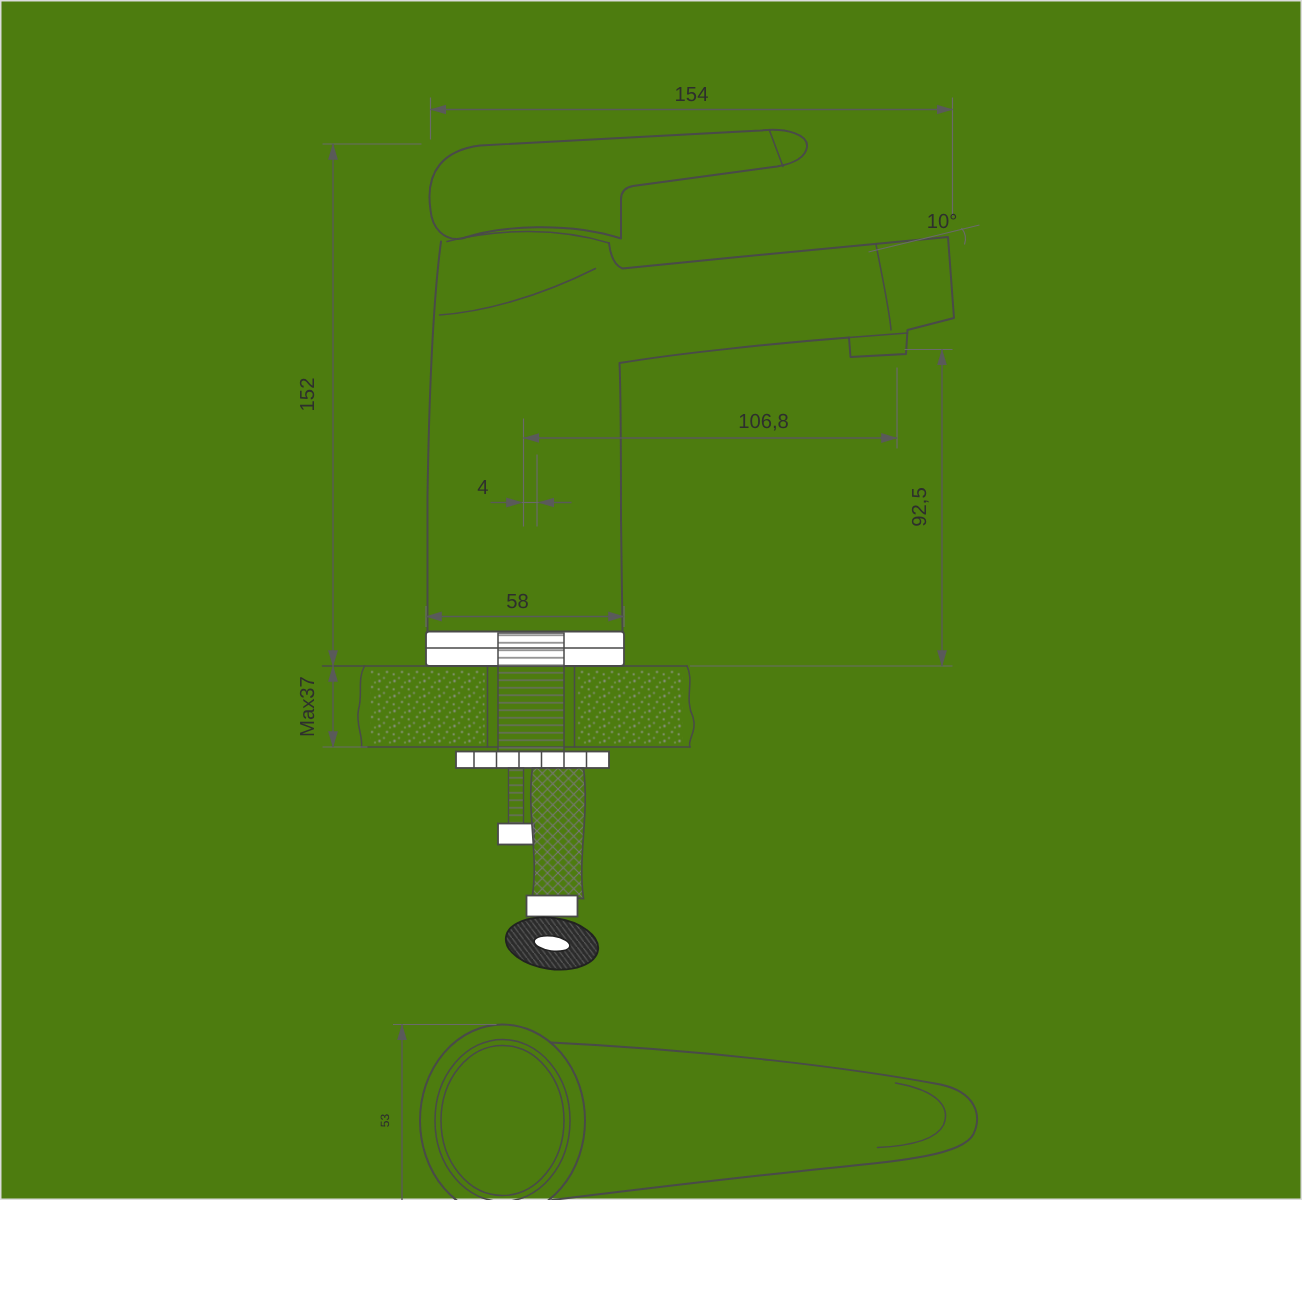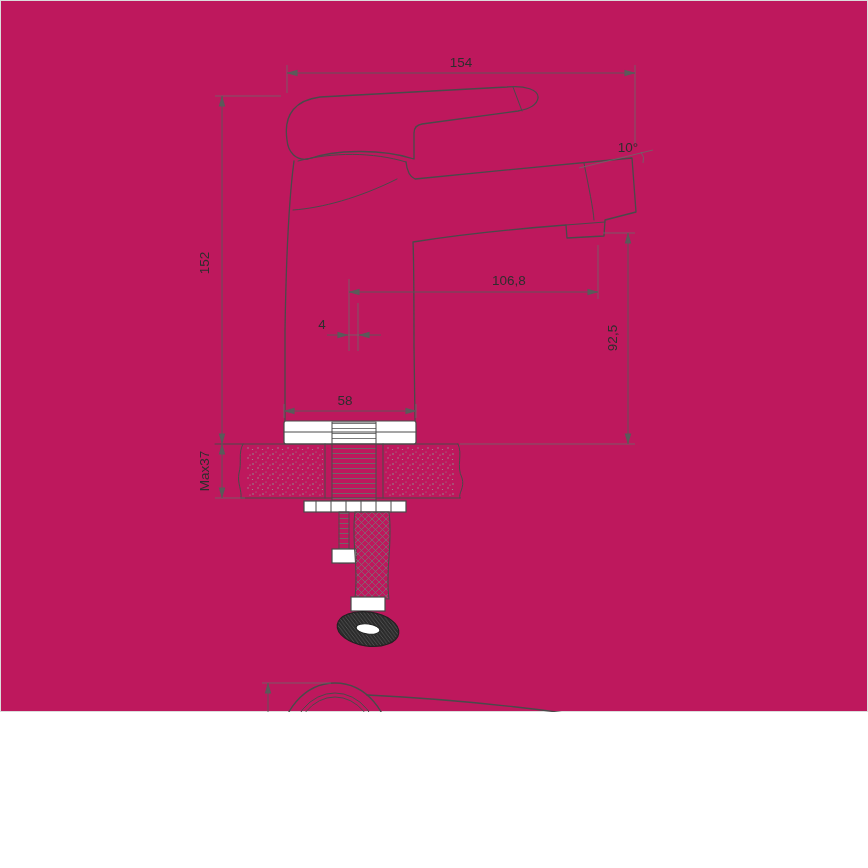--- a/index.html
+++ b/index.html
@@ -1,20 +1,20 @@
 <!DOCTYPE html>
 <html><head>
 <meta charset="utf-8">
 <style>
   html, body { margin: 0; padding: 0; background: #ffffff; }
   .canvas {
     position: relative;
     width: 868px;
-    height: 712px;
-    background: #be185d;
+    height: 800px;
+    background: #4d7c0f;
     border: 1px solid #dcdcdc;
     box-sizing: border-box;
     font-family: "Liberation Sans", sans-serif;
   }
   svg { display: block; }
   .ol   { fill: none; stroke: #4a4a4a; stroke-width: 1.3; stroke-linejoin: round; stroke-linecap: round; }
   .ol2  { fill: none; stroke: #4a4a4a; stroke-width: 1;   stroke-linejoin: round; stroke-linecap: round; }
   .fillw{ fill: #ffffff; stroke: #4a4a4a; stroke-width: 1.2; }
   .dim  { fill: none; stroke: #5a5a5a; stroke-width: 0.9; }
   .ext  { fill: none; stroke: #6a6a6a; stroke-width: 0.8; }

